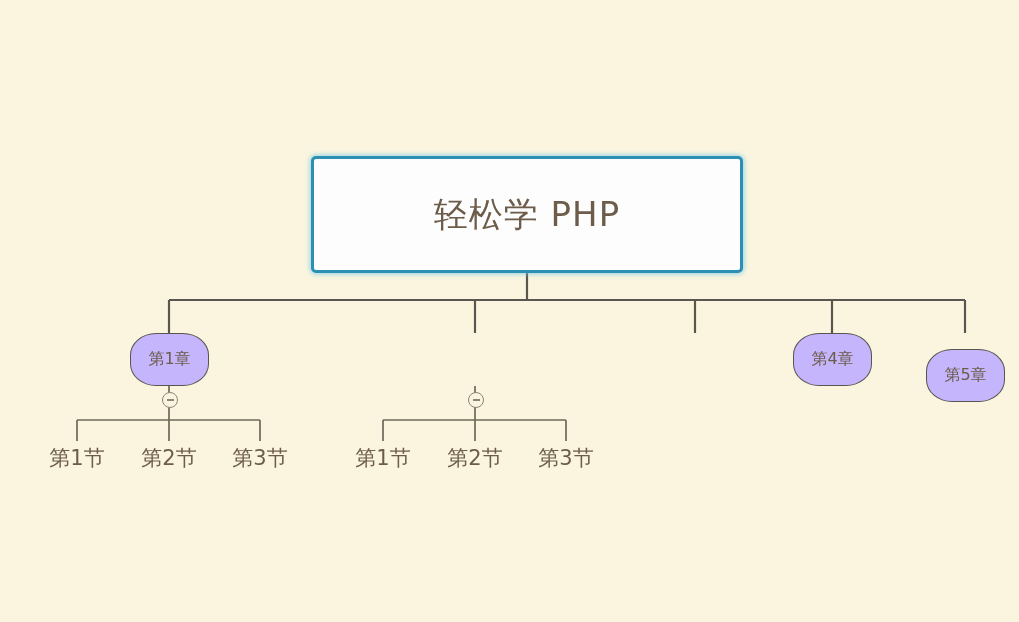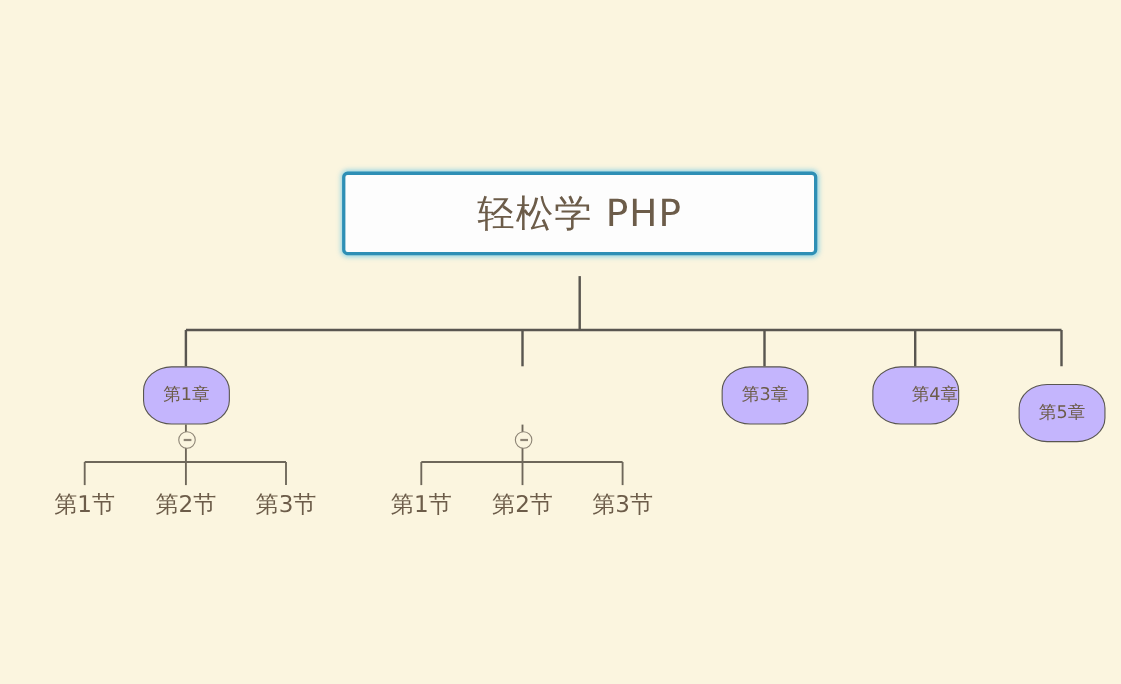--- a/index.html
+++ b/index.html
@@ -32,21 +32,21 @@
     align-items: center;
     justify-content: center;
     text-align: center;
     white-space: nowrap;
   }
   
   .root-node {
     left: 311px;
     top: 156px;
     width: 432px;
-    height: 76px;
+    height: 117px;
     background: #fdfdfd;
     border: 3px solid #2e8fb5;
     border-radius: 5px;
     box-shadow: 0 0 5px 1px rgba(110, 200, 230, 0.75);
     color: #6c5c49;
     font-size: 34px;
     letter-spacing: 1px;
   }
   
   .chapter-node {
@@ -54,21 +54,21 @@
     height: 53px;
     background: #c4b5fd;
     border: 1.6px solid #595650;
     border-radius: 26px / 22px;
     color: #6c5c49;
     font-size: 16px;
   }
   .chapter-node.c1 { left: 130px; top: 333px; }
   .chapter-node.c2 { left: 436px; top: 333px; }
   .chapter-node.c3 { left: 656px; top: 333px; }
-  .chapter-node.c4 { left: 793px; top: 333px; justify-content: flex-end; }
+  .chapter-node.c4 { left: 793px; top: 333px; }
   .chapter-node.c5 { left: 926px; top: 349px; }
 
   
   .section-node {
     width: 70px;
     height: 22px;
     color: #6c5c49;
     font-size: 21px;
   }
   .section-node.s1a { left: 42px;  top: 447px; }
@@ -135,23 +135,20 @@
     </g>
   </svg>
 
   <div class="node root-node">
     <span>轻松学 PHP</span>
   </div>
 
   <div class="node chapter-node c1">
     <span>第1章</span>
   </div>
-  <div class="node chapter-node c3">
-    <span>第3章</span>
-  </div>
   <div class="node chapter-node c4">
     <span>第4章</span>
   </div>
   <div class="node chapter-node c5">
     <span>第5章</span>
   </div>
 
   <div class="collapse-toggle t1">
     <span class="minus"></span>
   </div>

